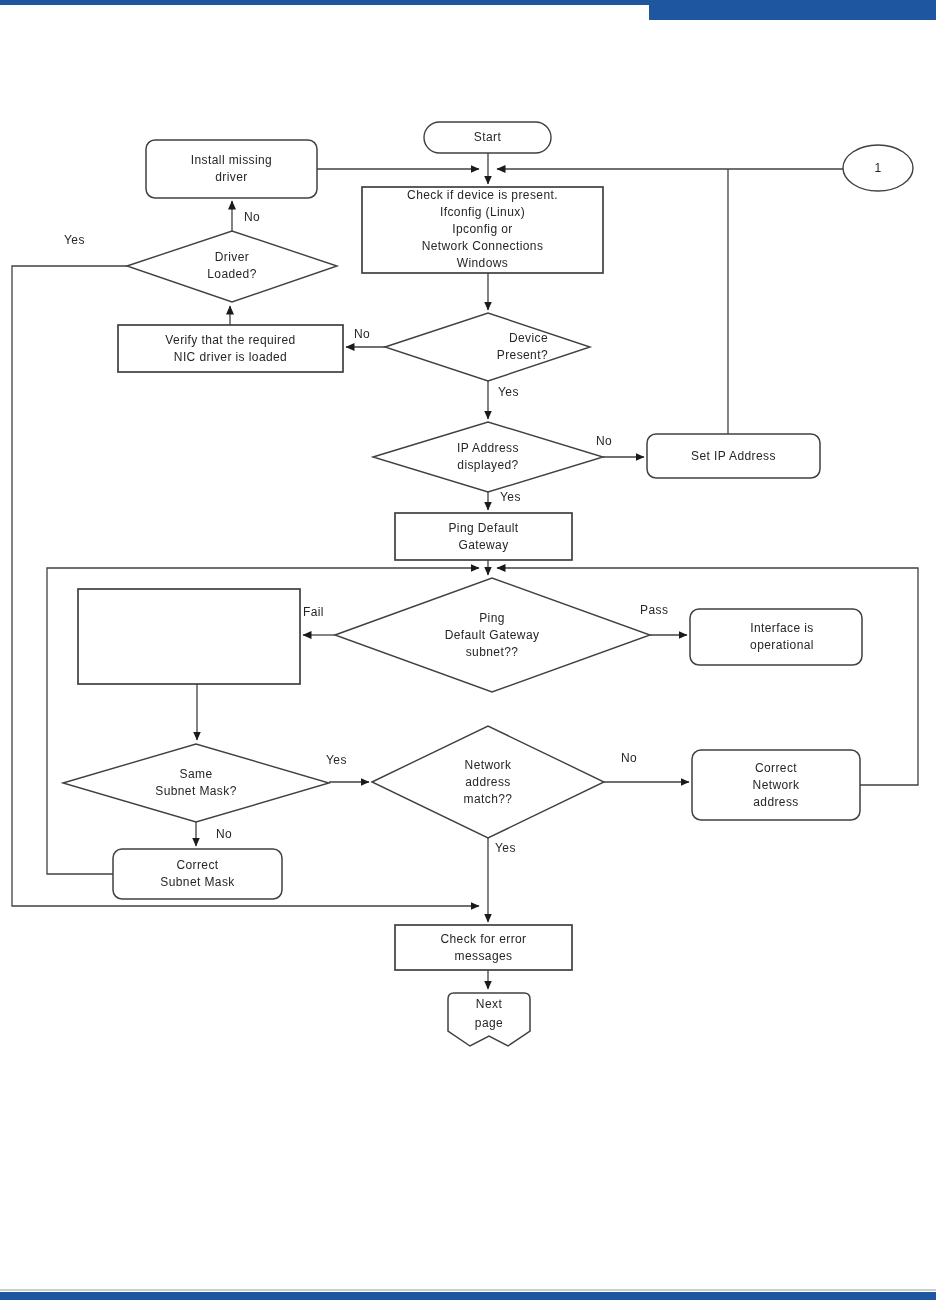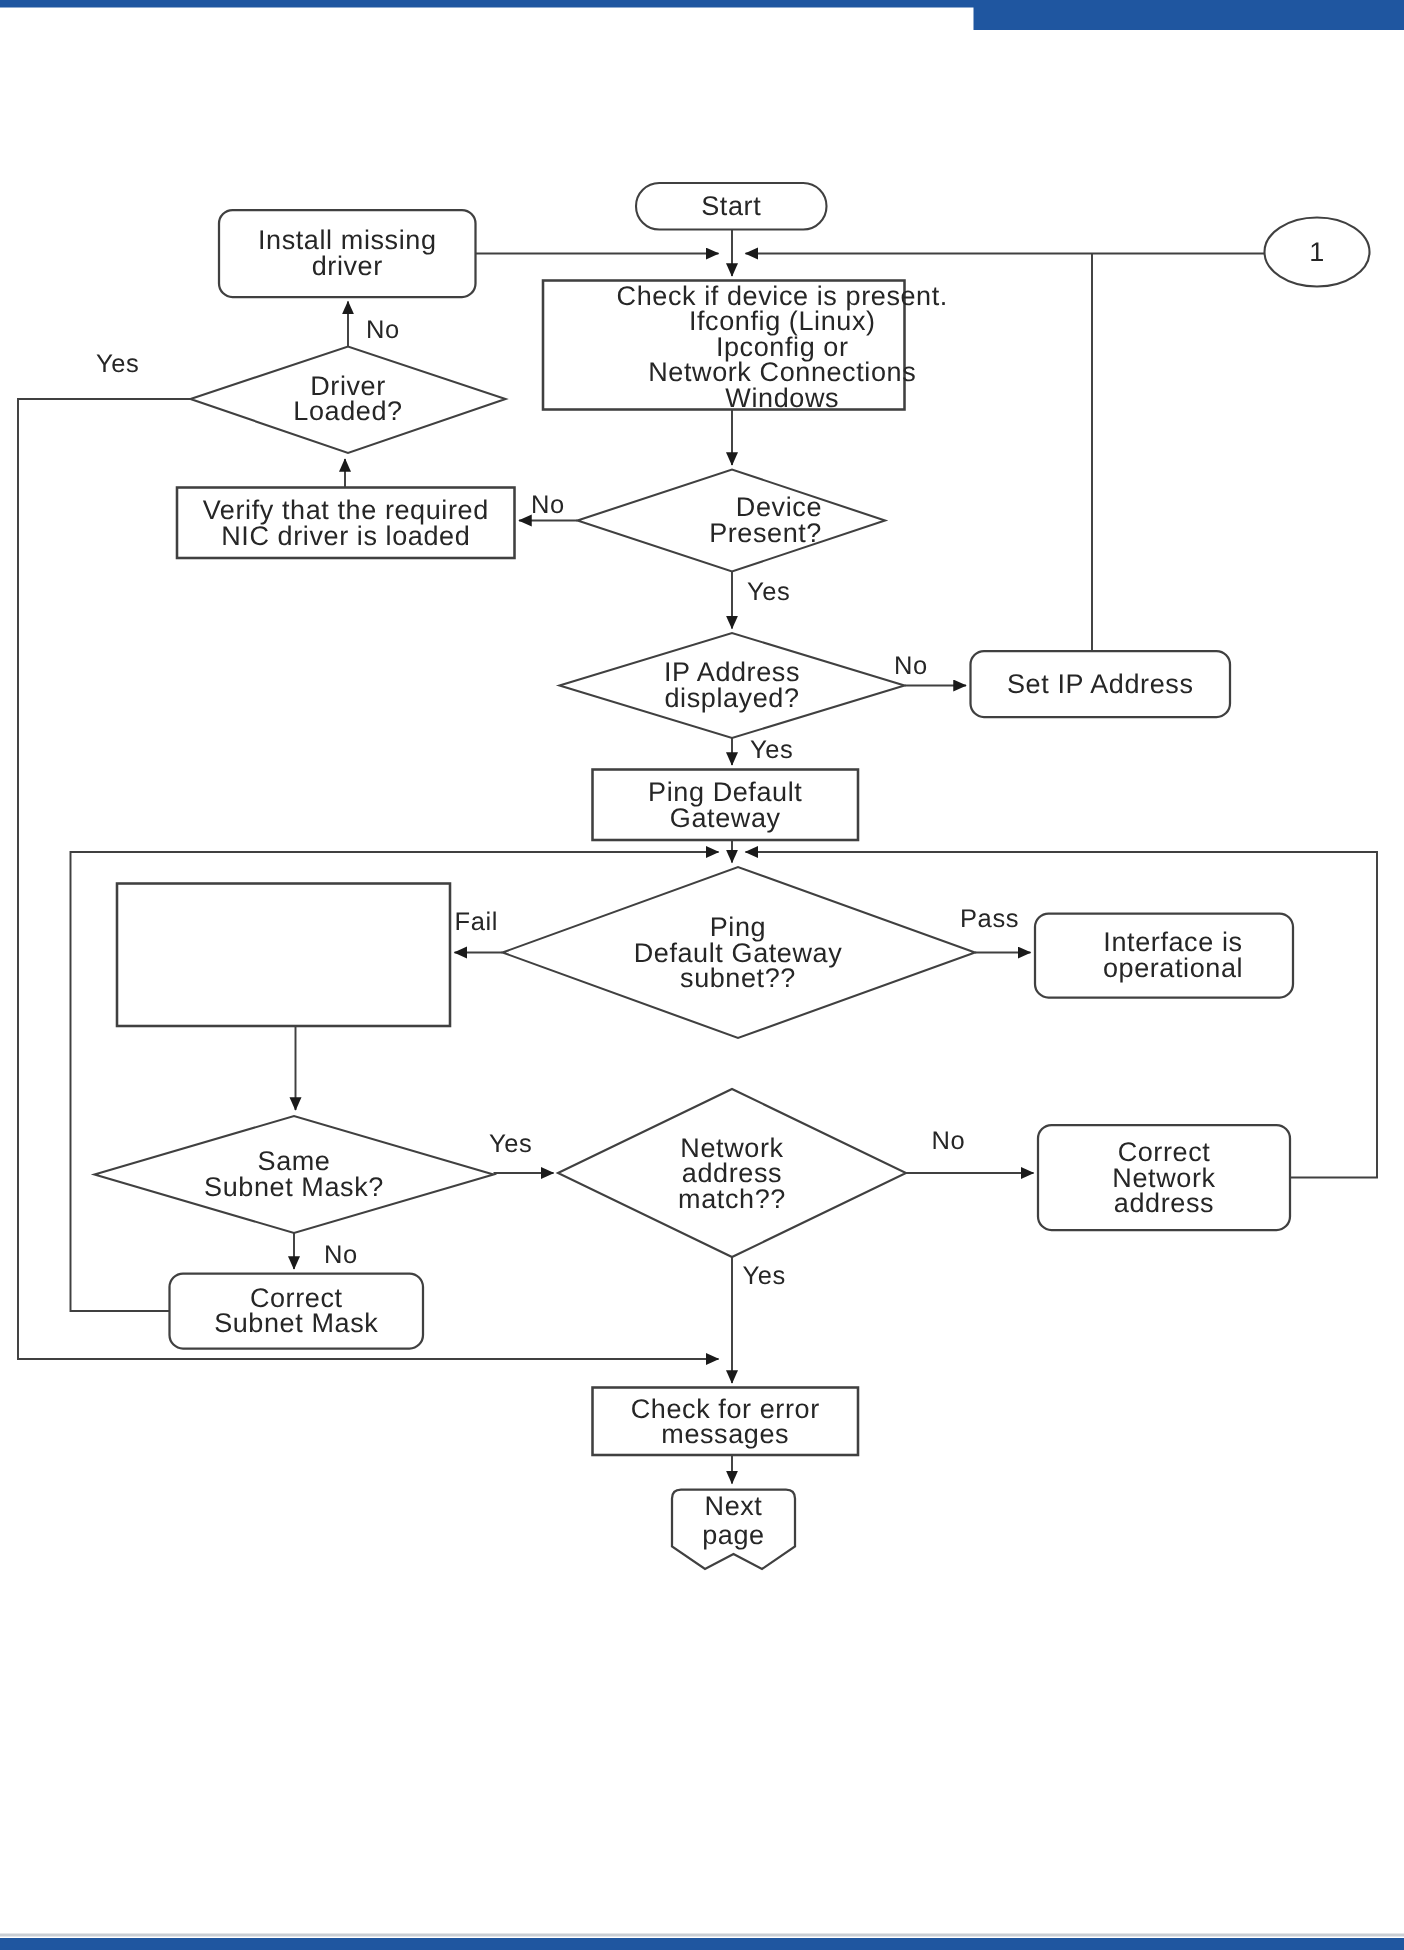--- a/index.html
+++ b/index.html
@@ -1,25 +1,25 @@
 <!DOCTYPE html>
 <html><head>
 <meta charset="utf-8">
 <style>
   html,body{margin:0;padding:0;background:#ffffff;}
   #page{position:relative;width:936px;height:1300px;background:#ffffff;overflow:hidden;
         font-family:"Liberation Sans", sans-serif;}
   .bar{position:absolute;}
   svg{position:absolute;left:0;top:0;}
   .node-text{position:absolute;display:flex;flex-direction:column;justify-content:center;
-             align-items:center;text-align:center;color:#262626;font-size:18px;
+             align-items:center;text-align:center;color:#262626;font-size:12px;
              line-height:17px;letter-spacing:0.4px;}
   .node-text span{display:block;white-space:nowrap;}
-  .edge-label{position:absolute;color:#262626;font-size:17px;letter-spacing:0.4px;white-space:nowrap;}
-  .clip{overflow:hidden;justify-content:space-between;margin-left:39px;}
+  .edge-label{position:absolute;color:#262626;font-size:12px;letter-spacing:0.4px;white-space:nowrap;}
+  .clip{overflow:hidden;justify-content:flex-end;}
 </style>
 </head>
 <body>
 
 <div id="page">
 
   <div class="bar" style="left:0;top:0;width:936px;height:5px;background:#1f56a0;"></div>
   <div class="bar" style="left:649px;top:0;width:287px;height:20px;background:#1f56a0;"></div>
   <div class="bar" style="left:0;top:1289px;width:936px;height:2px;background:#c9ced4;"></div>
   <div class="bar" style="left:0;top:1292px;width:936px;height:8px;background:#1f56a0;"></div>

